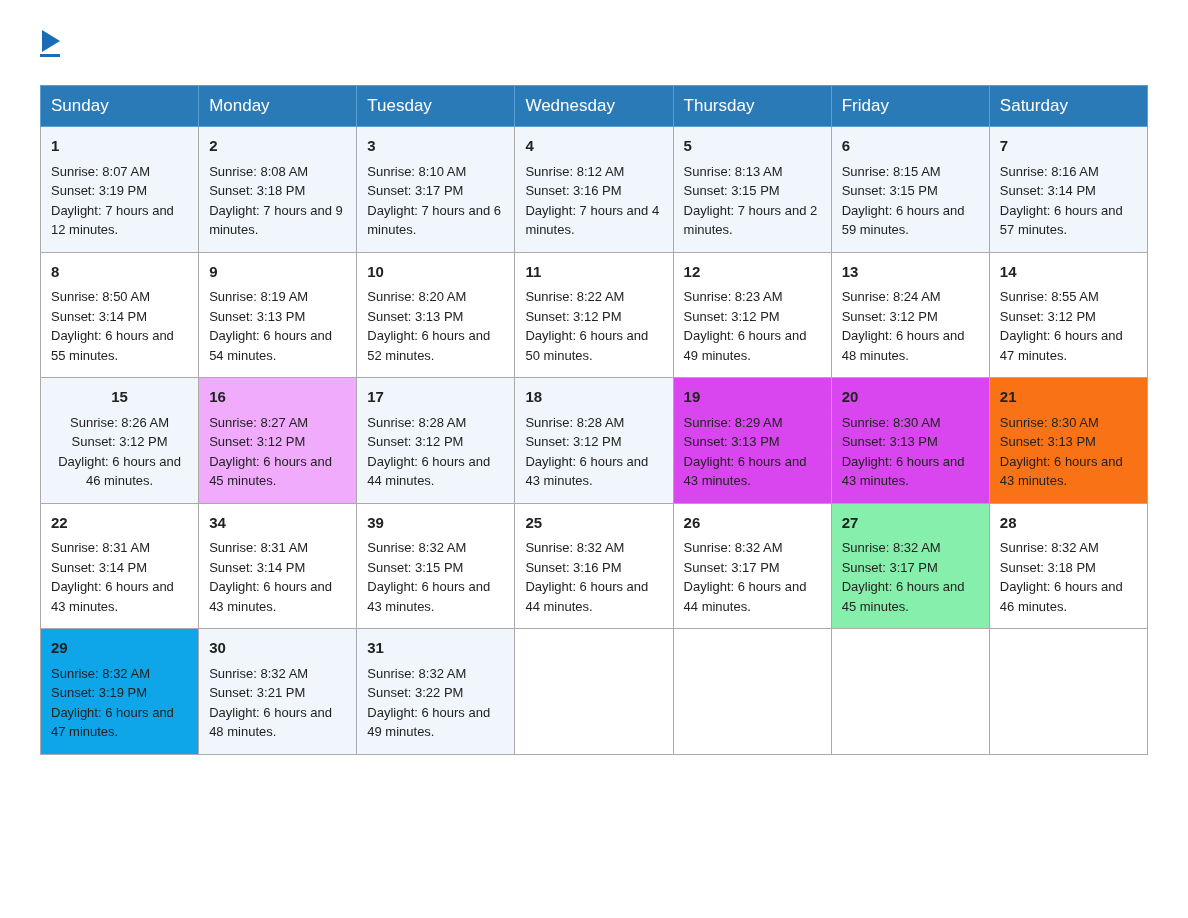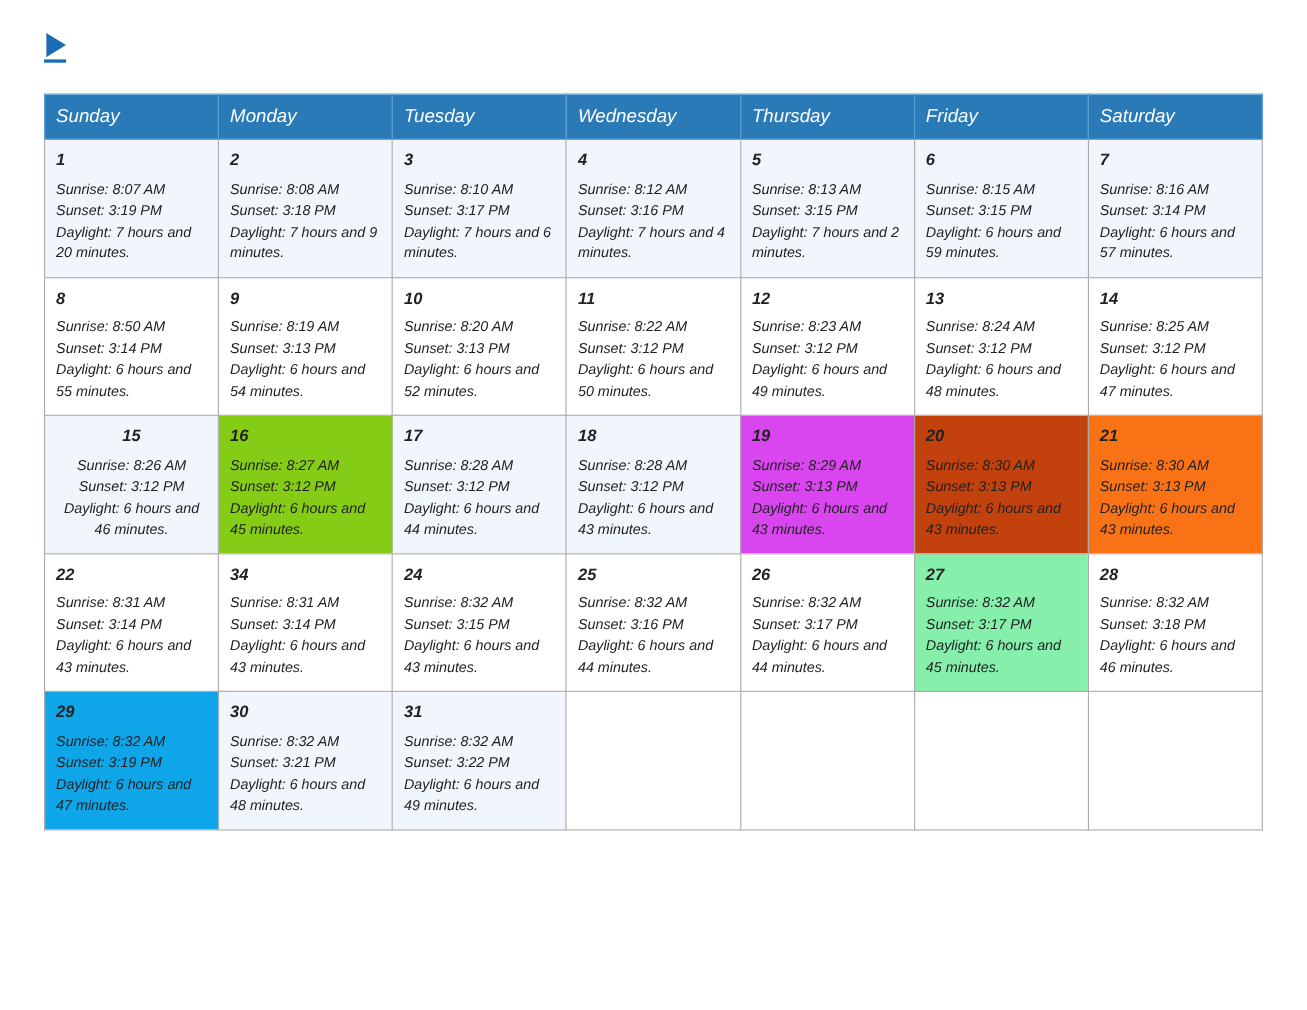--- a/index.html
+++ b/index.html
@@ -26,21 +26,20 @@
     }
     .calendar-subtitle {
       font-size: 22px;
       color: #444;
       margin-top: 4px;
     }
     .calendar-table {
       width: 100%;
       border-collapse: collapse;
       margin-top: 28px;
-      font-style: italic;
     }
     .calendar-table th {
       background-color: #2b7ab8;
       color: #fff;
       padding: 10px 10px;
       text-align: left;
       font-size: 17px;
       font-weight: normal;
       border: 1px solid #5a9fd4;
     }
@@ -125,50 +124,50 @@
         <th>Monday</th>
         <th>Tuesday</th>
         <th>Wednesday</th>
         <th>Thursday</th>
         <th>Friday</th>
         <th>Saturday</th>
       </tr>
   </thead>
   <tbody id="calendar-body">
   <tr>
-        <td style="background-color: rgb(240, 246, 252);"><span class="day-number">1</span><span>Sunrise: 8:07 AM</span><br><span>Sunset: 3:19 PM</span><br><span>Daylight: 7 hours and 20 minutes.</span></td>
+        <td style="background-color: rgb(240, 246, 252);"><span class="day-number">1</span><span>Sunrise: 8:07 AM</span><br><span>Sunset: 3:19 PM</span><br><span>Daylight: 7 hours and 12 minutes.</span></td>
         <td style="background-color: rgb(240, 246, 252);"><span class="day-number">2</span><span>Sunrise: 8:08 AM</span><br><span>Sunset: 3:18 PM</span><br><span>Daylight: 7 hours and 9 minutes.</span></td>
         <td style="background-color: rgb(240, 246, 252);"><span class="day-number">3</span><span>Sunrise: 8:10 AM</span><br><span>Sunset: 3:17 PM</span><br><span>Daylight: 7 hours and 6 minutes.</span></td>
         <td style="background-color: rgb(240, 246, 252);"><span class="day-number">4</span><span>Sunrise: 8:12 AM</span><br><span>Sunset: 3:16 PM</span><br><span>Daylight: 7 hours and 4 minutes.</span></td>
         <td style="background-color: rgb(240, 246, 252);"><span class="day-number">5</span><span>Sunrise: 8:13 AM</span><br><span>Sunset: 3:15 PM</span><br><span>Daylight: 7 hours and 2 minutes.</span></td>
         <td style="background-color: rgb(240, 246, 252);"><span class="day-number">6</span><span>Sunrise: 8:15 AM</span><br><span>Sunset: 3:15 PM</span><br><span>Daylight: 6 hours and 59 minutes.</span></td>
         <td style="background-color: rgb(240, 246, 252);"><span class="day-number">7</span><span>Sunrise: 8:16 AM</span><br><span>Sunset: 3:14 PM</span><br><span>Daylight: 6 hours and 57 minutes.</span></td>
       </tr>
       <tr>
         <td style="background-color: rgb(255, 255, 255);"><span class="day-number">8</span><span>Sunrise: 8:50 AM</span><br><span>Sunset: 3:14 PM</span><br><span>Daylight: 6 hours and 55 minutes.</span></td>
         <td style="background-color: rgb(255, 255, 255);"><span class="day-number">9</span><span>Sunrise: 8:19 AM</span><br><span>Sunset: 3:13 PM</span><br><span>Daylight: 6 hours and 54 minutes.</span></td>
         <td style="background-color: rgb(255, 255, 255);"><span class="day-number">10</span><span>Sunrise: 8:20 AM</span><br><span>Sunset: 3:13 PM</span><br><span>Daylight: 6 hours and 52 minutes.</span></td>
         <td style="background-color: rgb(255, 255, 255);"><span class="day-number">11</span><span>Sunrise: 8:22 AM</span><br><span>Sunset: 3:12 PM</span><br><span>Daylight: 6 hours and 50 minutes.</span></td>
         <td style="background-color: rgb(255, 255, 255);"><span class="day-number">12</span><span>Sunrise: 8:23 AM</span><br><span>Sunset: 3:12 PM</span><br><span>Daylight: 6 hours and 49 minutes.</span></td>
         <td style="background-color: rgb(255, 255, 255);"><span class="day-number">13</span><span>Sunrise: 8:24 AM</span><br><span>Sunset: 3:12 PM</span><br><span>Daylight: 6 hours and 48 minutes.</span></td>
-        <td style="background-color: rgb(255, 255, 255);"><span class="day-number">14</span><span>Sunrise: 8:25 AM</span><br><span>Sunset: 3:12 PM</span><br><span>Daylight: 6 hours and 47 minutes.</span></td>
+        <td style="background-color: rgb(255, 255, 255);"><span class="day-number">14</span><span>Sunrise: 8:55 AM</span><br><span>Sunset: 3:12 PM</span><br><span>Daylight: 6 hours and 47 minutes.</span></td>
       </tr>
       <tr>
         <td style="background-color: rgb(240, 246, 252); text-align: center;"><span class="day-number">15</span><span>Sunrise: 8:26 AM</span><br><span>Sunset: 3:12 PM</span><br><span>Daylight: 6 hours and 46 minutes.</span></td>
-        <td style="background-color: #84cc16;"><span class="day-number">16</span><span>Sunrise: 8:27 AM</span><br><span>Sunset: 3:12 PM</span><br><span>Daylight: 6 hours and 45 minutes.</span></td>
+        <td style="background-color: #f0abfc;"><span class="day-number">16</span><span>Sunrise: 8:27 AM</span><br><span>Sunset: 3:12 PM</span><br><span>Daylight: 6 hours and 45 minutes.</span></td>
         <td style="background-color: rgb(240, 246, 252);"><span class="day-number">17</span><span>Sunrise: 8:28 AM</span><br><span>Sunset: 3:12 PM</span><br><span>Daylight: 6 hours and 44 minutes.</span></td>
         <td style="background-color: rgb(240, 246, 252);"><span class="day-number">18</span><span>Sunrise: 8:28 AM</span><br><span>Sunset: 3:12 PM</span><br><span>Daylight: 6 hours and 43 minutes.</span></td>
         <td style="background-color: #d946ef;"><span class="day-number">19</span><span>Sunrise: 8:29 AM</span><br><span>Sunset: 3:13 PM</span><br><span>Daylight: 6 hours and 43 minutes.</span></td>
-        <td style="background-color: #c2410c;"><span class="day-number">20</span><span>Sunrise: 8:30 AM</span><br><span>Sunset: 3:13 PM</span><br><span>Daylight: 6 hours and 43 minutes.</span></td>
+        <td style="background-color: #d946ef;"><span class="day-number">20</span><span>Sunrise: 8:30 AM</span><br><span>Sunset: 3:13 PM</span><br><span>Daylight: 6 hours and 43 minutes.</span></td>
         <td style="background-color: #f97316;"><span class="day-number">21</span><span>Sunrise: 8:30 AM</span><br><span>Sunset: 3:13 PM</span><br><span>Daylight: 6 hours and 43 minutes.</span></td>
       </tr>
       <tr>
         <td style="background-color: rgb(255, 255, 255);"><span class="day-number">22</span><span>Sunrise: 8:31 AM</span><br><span>Sunset: 3:14 PM</span><br><span>Daylight: 6 hours and 43 minutes.</span></td>
         <td style="background-color: rgb(255, 255, 255);"><span class="day-number">34</span><span>Sunrise: 8:31 AM</span><br><span>Sunset: 3:14 PM</span><br><span>Daylight: 6 hours and 43 minutes.</span></td>
-        <td style="background-color: rgb(255, 255, 255);"><span class="day-number">24</span><span>Sunrise: 8:32 AM</span><br><span>Sunset: 3:15 PM</span><br><span>Daylight: 6 hours and 43 minutes.</span></td>
+        <td style="background-color: rgb(255, 255, 255);"><span class="day-number">39</span><span>Sunrise: 8:32 AM</span><br><span>Sunset: 3:15 PM</span><br><span>Daylight: 6 hours and 43 minutes.</span></td>
         <td style="background-color: rgb(255, 255, 255);"><span class="day-number">25</span><span>Sunrise: 8:32 AM</span><br><span>Sunset: 3:16 PM</span><br><span>Daylight: 6 hours and 44 minutes.</span></td>
         <td style="background-color: rgb(255, 255, 255);"><span class="day-number">26</span><span>Sunrise: 8:32 AM</span><br><span>Sunset: 3:17 PM</span><br><span>Daylight: 6 hours and 44 minutes.</span></td>
         <td style="background-color: #86efac;"><span class="day-number">27</span><span>Sunrise: 8:32 AM</span><br><span>Sunset: 3:17 PM</span><br><span>Daylight: 6 hours and 45 minutes.</span></td>
         <td style="background-color: rgb(255, 255, 255);"><span class="day-number">28</span><span>Sunrise: 8:32 AM</span><br><span>Sunset: 3:18 PM</span><br><span>Daylight: 6 hours and 46 minutes.</span></td>
       </tr>
       <tr>
         <td style="background-color: #0ea5e9;"><span class="day-number">29</span><span>Sunrise: 8:32 AM</span><br><span>Sunset: 3:19 PM</span><br><span>Daylight: 6 hours and 47 minutes.</span></td>
         <td style="background-color: rgb(240, 246, 252);"><span class="day-number">30</span><span>Sunrise: 8:32 AM</span><br><span>Sunset: 3:21 PM</span><br><span>Daylight: 6 hours and 48 minutes.</span></td>
         <td style="background-color: rgb(240, 246, 252);"><span class="day-number">31</span><span>Sunrise: 8:32 AM</span><br><span>Sunset: 3:22 PM</span><br><span>Daylight: 6 hours and 49 minutes.</span></td>
         <td class="empty-cell" style="background-color: rgb(255, 255, 255);"></td>

